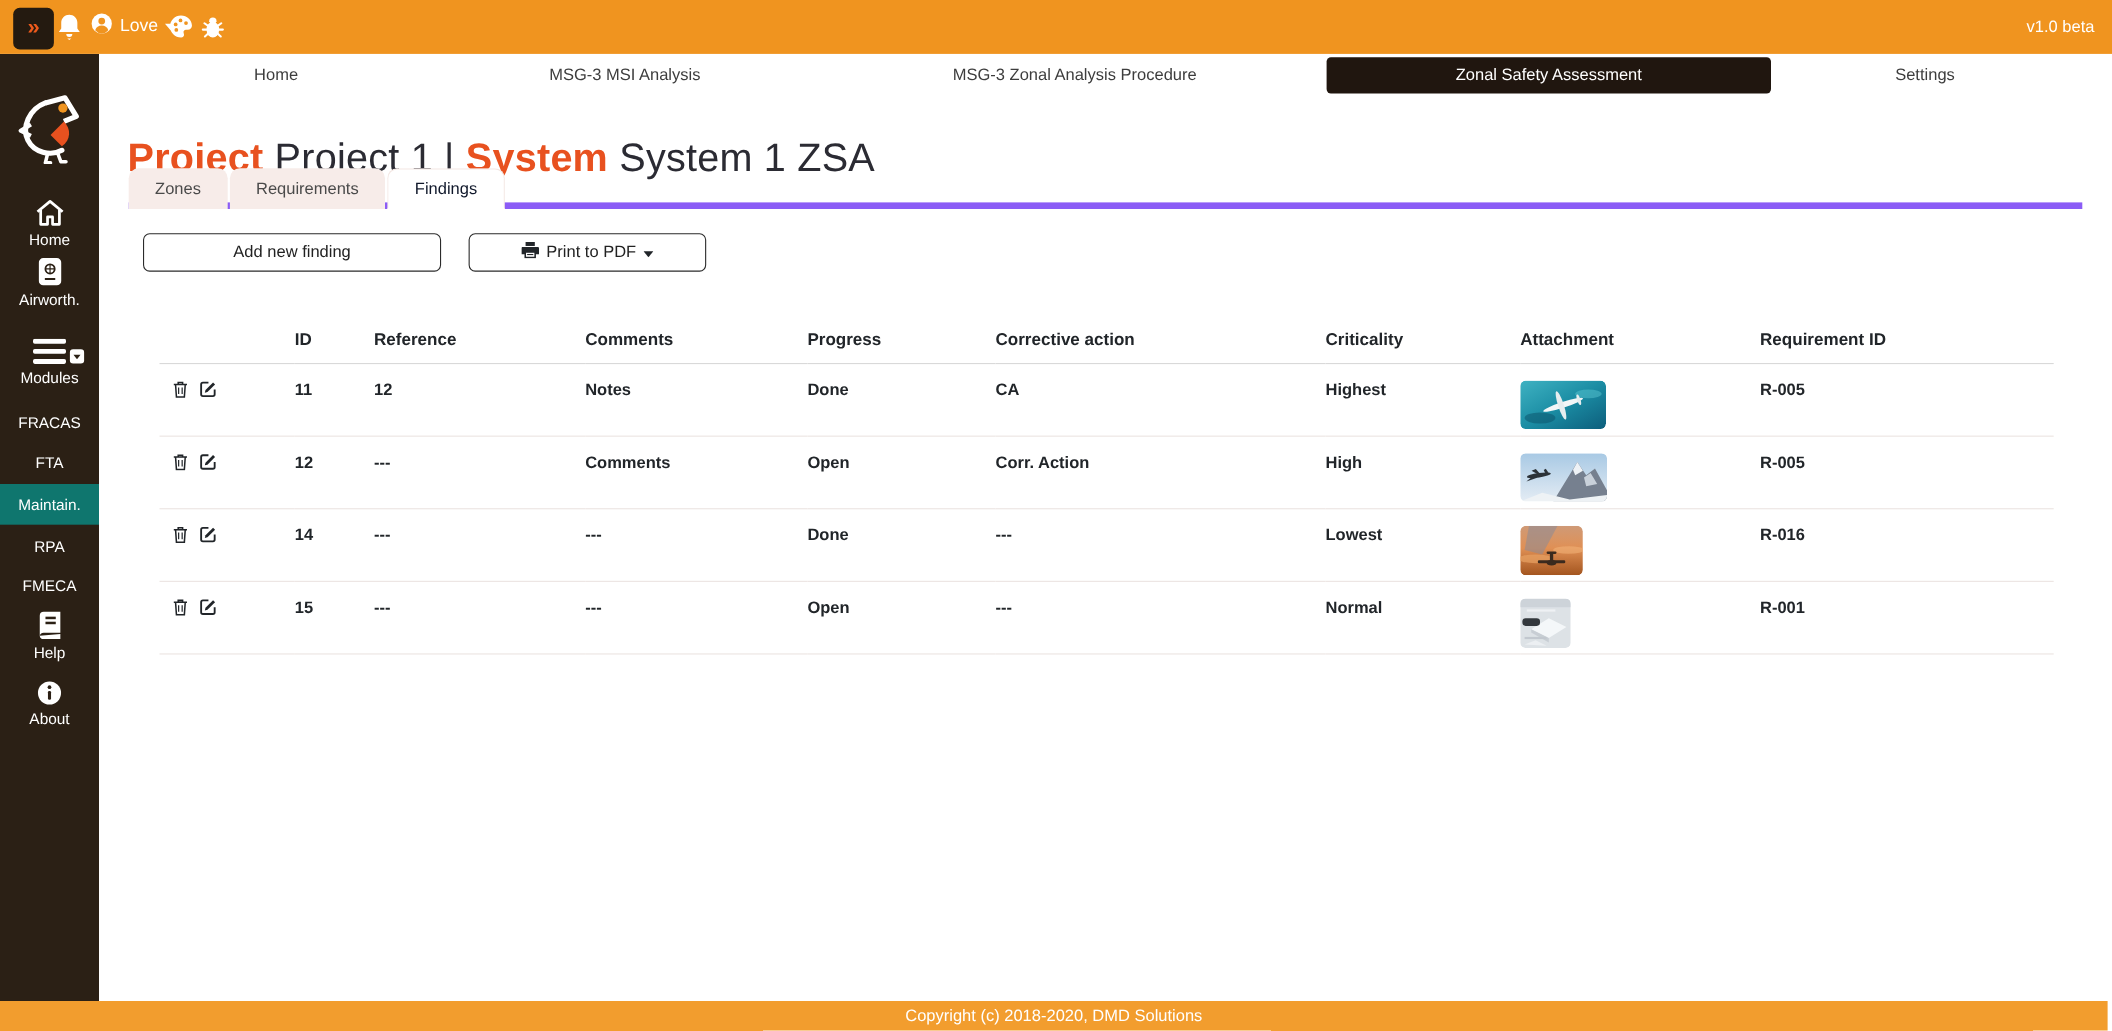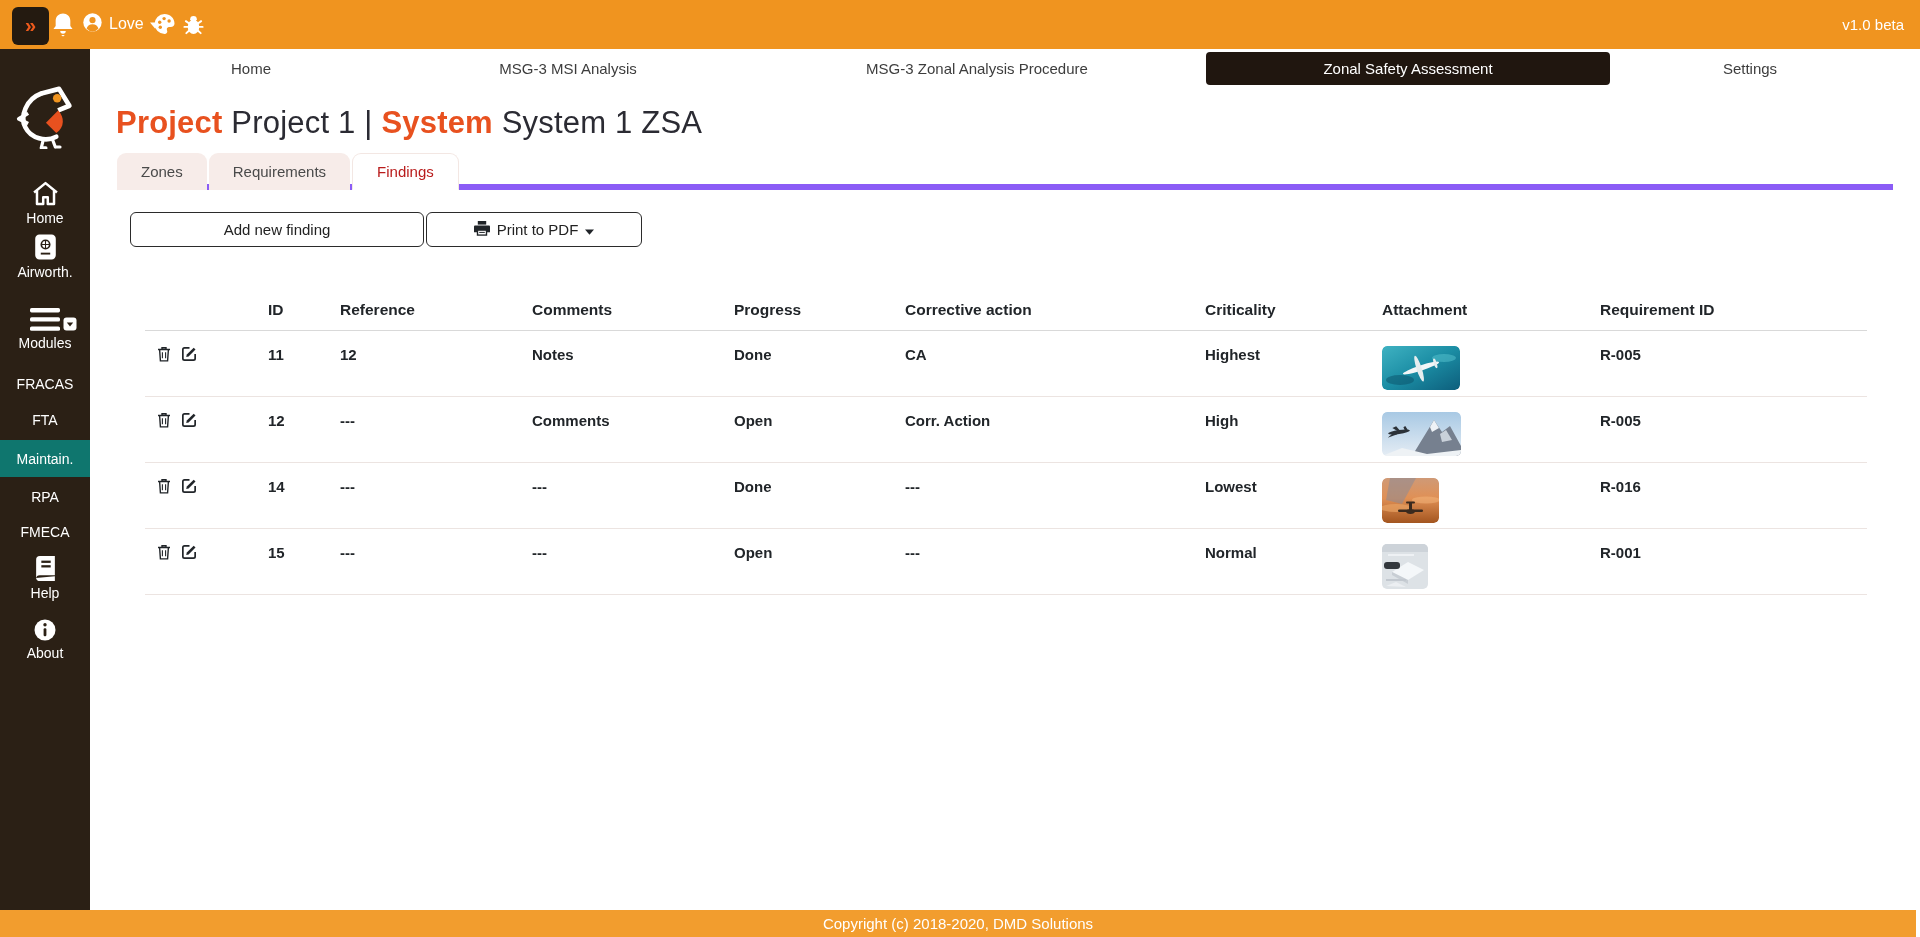--- a/index.html
+++ b/index.html
@@ -51,37 +51,37 @@
     position:absolute; top:0; height:39px; padding:0 20px;
     display:flex; align-items:center; justify-content:center;
     font-size:15px; color:#3d3d3d; transform:translateX(-50%); cursor:pointer; white-space:nowrap;
   }
   .nav-home     { left:161px; }
   .nav-msi      { left:478px; }
   .nav-zap      { left:887px; }
   .nav-zsa      { left:1318px; top:3px; height:33px; width:404px; background:#20160F; color:#fff; border-radius:4px; }
   .nav-settings { left:1660px; }
 
-  .page-title { position:absolute; left:26px; top:40px; font-size:31px; color:#2b2b33; font-weight:500; letter-spacing:.2px; white-space:nowrap;margin-top:16px; }
+  .page-title { position:absolute; left:26px; top:57px; font-size:36px; color:#2b2b33; font-weight:500; letter-spacing:.2px; white-space:nowrap;margin-top:16px; }
   .page-title .accent { color:#E8511F; font-weight:800; }
 
   .tabs { position:absolute; left:27px; top:104px; width:1776px; height:37px; border-bottom:6px solid #8b5cf6; display:flex; }
   .tab {
     height:37px; padding:0 24px; display:flex; align-items:center;
     font-size:15px; color:#4a4a4a; background:#F7ECE9;
     border-radius:9px 9px 0 0; margin-right:2px; cursor:pointer;
   }
-  .tab.active { background:#fff; border:1px solid #f3e7e3; border-bottom:1px solid #fff; color:#b91c1c; position:relative; top:0; }
+  .tab.active { background:#fff; border:1px solid #f3e7e3; border-bottom:1px solid #fff; color:#0f172a; position:relative; top:0; }
 
   .btn {
     position:absolute; height:35px; background:#fff; border:1px solid #2b2b2b; border-radius:6px;
     font-size:15px; color:#222; display:flex; align-items:center; justify-content:center; gap:7px;
     cursor:pointer; font-family:"Liberation Sans", sans-serif;
   }
-  .btn-add   { left:40px;  top:163px; width:294px; }
+  .btn-add   { left:40px;  top:163px; width:271px; }
   .btn-print { left:336px; top:163px; width:216px; }
 
   
   .table-wrap { position:absolute; left:55px; top:243px; width:1722px; }
   table.findings { border-collapse:collapse; table-layout:fixed; width:1722px; color:#212529; }
   table.findings th {
     text-align:left; font-weight:700; font-size:15.5px;
     padding:9px 0 11px 0; border-bottom:1px solid #d9d9d9; white-space:nowrap;
   }
   table.findings td {

